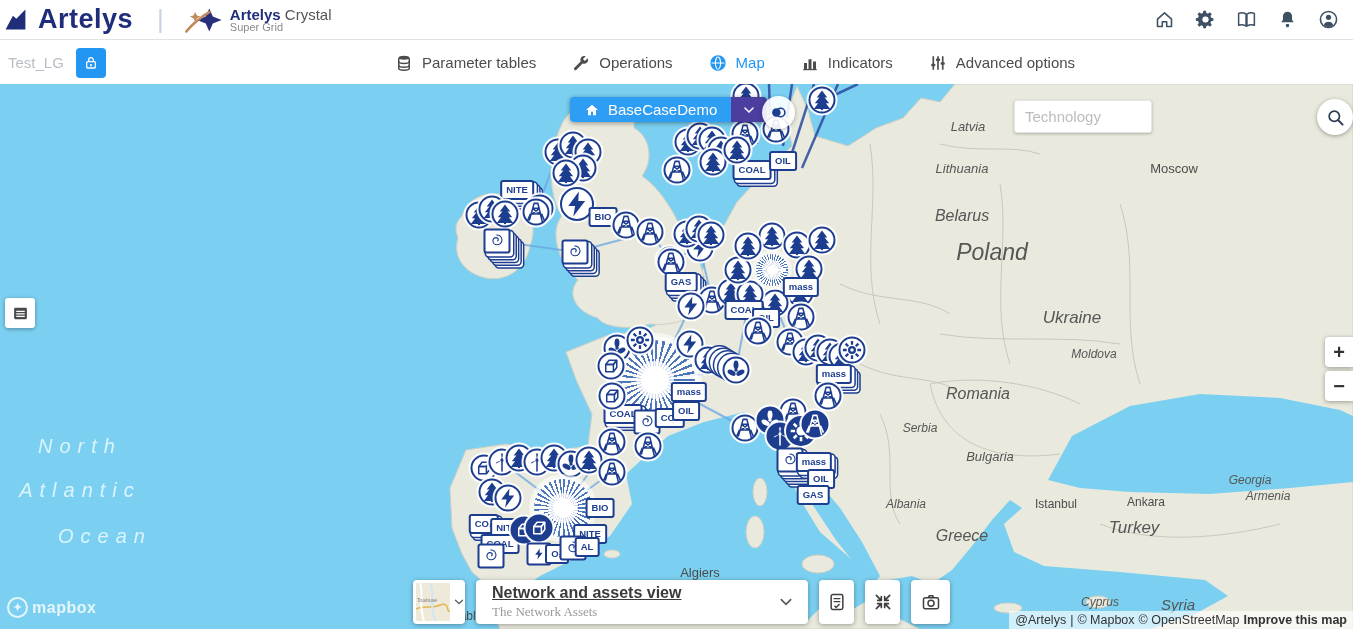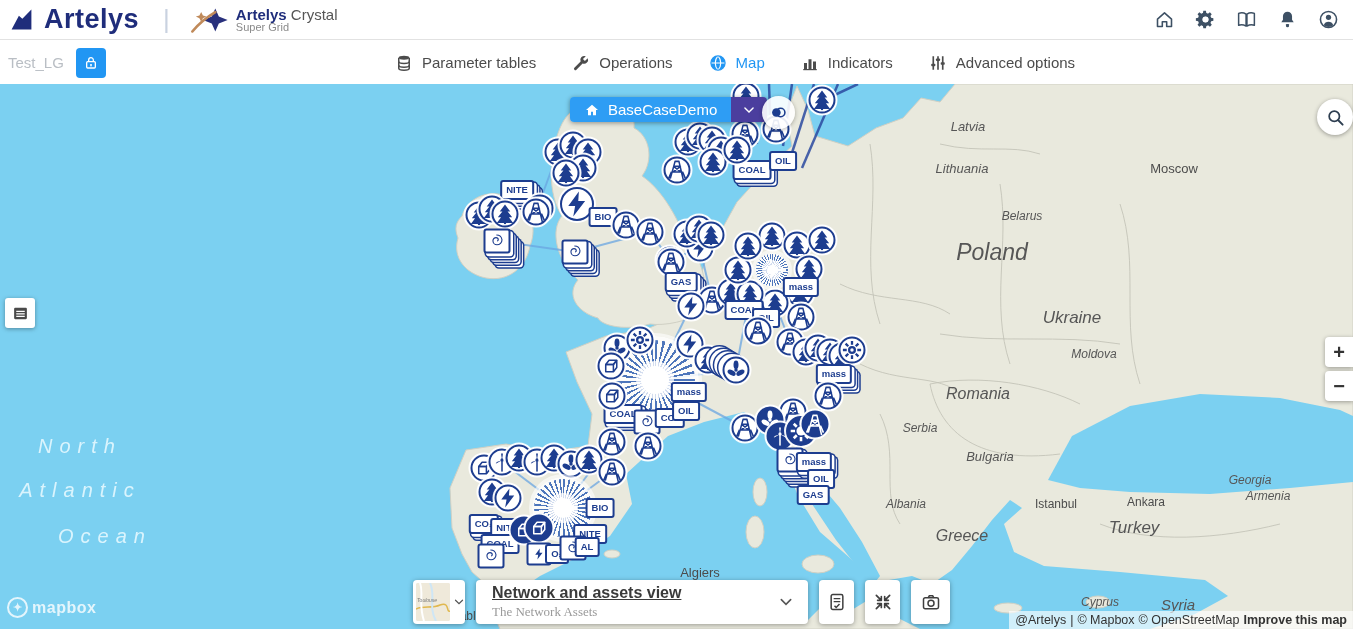--- a/index.html
+++ b/index.html
@@ -1,21 +1,21 @@
 <!DOCTYPE html>
 <html><head>
 <meta charset="utf-8">
 <style>
   * { margin:0; padding:0; box-sizing:border-box; }
   html,body { width:1353px; height:629px; overflow:hidden; font-family:"Liberation Sans",sans-serif; background:#fff; }
   svg.defs { position:absolute; width:0; height:0; }
 
   
   #header { position:absolute; left:0; top:0; width:1353px; height:40px; background:#fff; border-bottom:1px solid #e2e2e2; display:flex; align-items:center; z-index:50; }
-  .logo-wrap { display:flex; align-items:center; gap:10px; padding-left:9px; }
+  .logo-wrap { display:flex; align-items:center; gap:10px; padding-left:3px; }
   .artelys-tri { width:25px; height:25px; }
   .artelys-word { font-size:27px; font-weight:bold; color:#1f2d7b; letter-spacing:.5px; }
   .logo-sep { color:#c9d2e0; font-size:26px; font-weight:300; margin:0 8px 0 14px; }
   .crystal { display:flex; align-items:center; gap:4px;justify-content:space-between; }
   .crystal-star { width:44px; height:30px; }
   .crystal-text1 { font-size:15px; color:#555; line-height:15px; }
   .crystal-text1 b { color:#1f2d7b; }
   .crystal-text2 { font-size:11px; color:#8a8a8a; line-height:11px; }
   #header-actions { margin-left:auto; display:flex; align-items:center; gap:20px; padding-right:14px; }
   .hicon { width:21px; height:21px; color:#3d5064; cursor:pointer; }
@@ -399,21 +399,21 @@
       <line x1="563" y1="424" x2="502" y2="378" class="l"></line>
     </svg>
 
   <div id="labels-layer">
       <div class="lbl ocean" style="left: 80px; top: 362px; font-size: 20px;">North</div>
       <div class="lbl ocean" style="left: 80px; top: 406px; font-size: 20px;">Atlantic</div>
       <div class="lbl ocean" style="left: 105px; top: 452px; font-size: 20px;">Ocean</div>
       <div class="lbl country" style="left: 968px; top: 42px; font-size: 13px;">Latvia</div>
       <div class="lbl country" style="left: 962px; top: 84px; font-size: 13px;">Lithuania</div>
       <div class="lbl city" style="left: 1174px; top: 84px; font-size: 13px;">Moscow</div>
-      <div class="lbl country" style="left: 1022px; top: 132px; font-size: 12px;">Belarus</div>
+      <div class="lbl country" style="left: 962px; top: 132px; font-size: 16px;">Belarus</div>
       <div class="lbl country" style="left: 992px; top: 168px; font-size: 23px;">Poland</div>
       <div class="lbl country" style="left: 1072px; top: 234px; font-size: 17px;">Ukraine</div>
       <div class="lbl country" style="left: 1094px; top: 270px; font-size: 12px;">Moldova</div>
       <div class="lbl country" style="left: 978px; top: 310px; font-size: 16px;">Romania</div>
       <div class="lbl country" style="left: 920px; top: 344px; font-size: 12px;">Serbia</div>
       <div class="lbl country" style="left: 990px; top: 372px; font-size: 13px;">Bulgaria</div>
       <div class="lbl country" style="left: 1250px; top: 396px; font-size: 12px;">Georgia</div>
       <div class="lbl country" style="left: 1268px; top: 412px; font-size: 12px;">Armenia</div>
       <div class="lbl country" style="left: 906px; top: 420px; font-size: 12px;">Albania</div>
       <div class="lbl city" style="left: 1056px; top: 420px; font-size: 12px;">Istanbul</div>
@@ -908,20 +908,21 @@
         </svg>
       </div>
   </div>
 
   <button class="float" id="toggle-btn">
       <svg>
         <use href="#sym-toggle"></use>
       </svg>
     </button>
 
+  <input class="search-input" id="tech-input" placeholder="Technology" style="">
   <button class="float" id="search-btn">
       <svg>
         <use href="#sym-search"></use>
       </svg>
     </button>
 
   <button class="float zoom-btn" id="zoom-in">+</button>
   <button class="float zoom-btn" id="zoom-out">−</button>
 
   <div id="bottom-bar">

